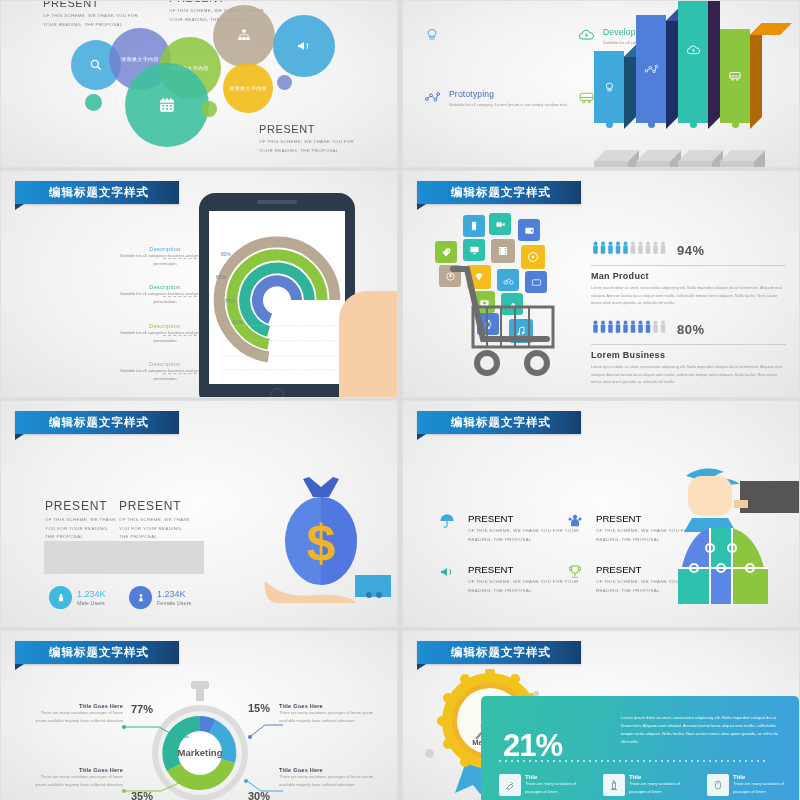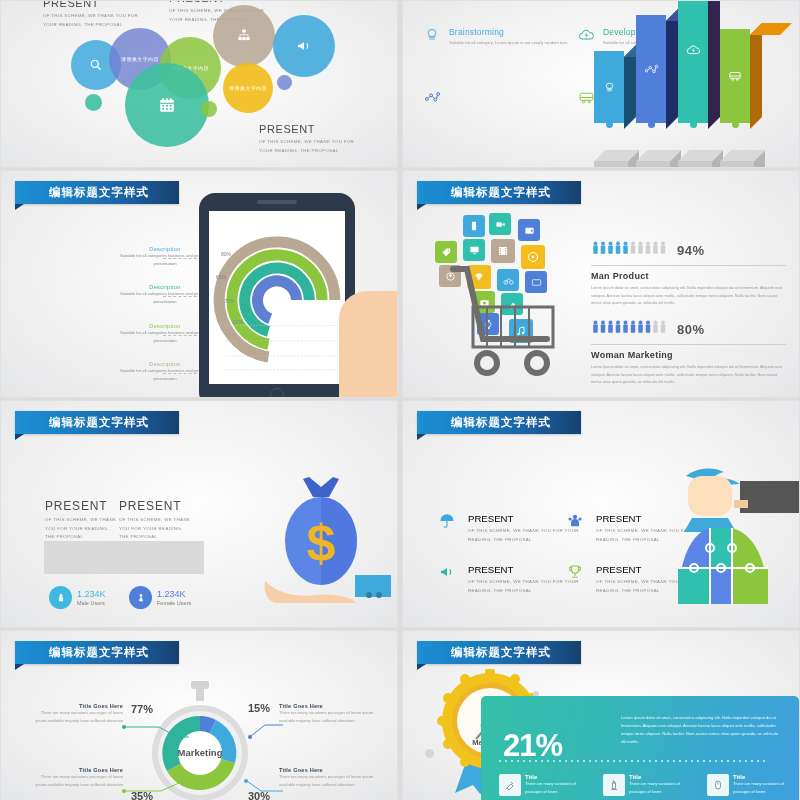--- a/index.html
+++ b/index.html
@@ -176,24 +176,20 @@
   </div>
 
   <div class="slide s2">
     <div class="feat" style="left:18px;top:26px;">
       <div class="fi">
         <svg width="16" height="16" viewBox="0 0 24 24">
             <ellipse cx="12" cy="9" rx="6" ry="5.4" stroke="#4aa8e0" stroke-width="1.4" fill="none"></ellipse>
             <path d="M7 15h10M8 18h8" stroke="#4aa8e0" stroke-width="1.4"></path>
           </svg>
       </div>
-      <div>
-        <div class="ft" style="color:#4aa8e0;">Brainstorming</div>
-        <div class="fd">Suitable for all category, Lorem Ipsum is not simply random text.</div>
-      </div>
     </div>
     <div class="feat" style="left:172px;top:26px;">
       <div class="fi">
         <svg width="17" height="17" viewBox="0 0 24 24">
             <path d="M6 17a4 4 0 010-8 5.5 5.5 0 0110.5-1A4 4 0 0118 17H6z" stroke="#2fb39a" stroke-width="1.4" fill="none"></path>
             <path d="M12 8l-2.4 4h2.2l-.8 3.4L14.2 11h-2.3L12 8z" fill="#2fb39a"></path>
           </svg>
       </div>
       <div>
         <div class="ft" style="color:#2fb39a;">Development</div>
@@ -202,20 +198,24 @@
     </div>
     <div class="feat" style="left:18px;top:88px;">
       <div class="fi">
         <svg width="17" height="17" viewBox="0 0 24 24" fill="none" stroke="#4169c0" stroke-width="1.3">
           <circle cx="4" cy="14" r="2"></circle>
             <circle cx="10" cy="9" r="2"></circle>
             <circle cx="16" cy="15" r="2"></circle>
             <circle cx="20" cy="7" r="2"></circle>
           <path d="M6 13l2.4-2.6M11.6 10.4L14.5 13.4M17.8 13.6L18.8 9"></path>
           </svg>
+      </div>
+      <div>
+        <div class="ft" style="color:#4169c0;">Prototyping</div>
+        <div class="fd">Suitable for all category, Lorem Ipsum is not simply random text.</div>
       </div>
     </div>
     <div class="feat" style="left:172px;top:88px;">
       <div class="fi">
         <svg width="17" height="17" viewBox="0 0 24 24" fill="none" stroke="#8cc63f" stroke-width="1.4">
           <rect x="3" y="6" width="18" height="10" rx="2"></rect>
             <path d="M3 12h18"></path>
             <circle cx="8" cy="18" r="1.6"></circle>
             <circle cx="16" cy="18" r="1.6"></circle>
           </svg>
@@ -569,21 +569,21 @@
                <rect x="81" y="6" width="6" height="11" rx="1" fill="#cfcfcf"></rect>
                 <circle cx="84" cy="3.4" r="2.6" fill="#cfcfcf"></circle>
                <rect x="91" y="6" width="6" height="11" rx="1" fill="#cfcfcf"></rect>
                 <circle cx="94" cy="3.4" r="2.6" fill="#cfcfcf"></circle>
               </g>
           </svg>
         </div>
         <span class="pct">80%</span>
       </div>
       <div class="rule" style="margin:6px 0 5px;"></div>
-      <div class="hh">Woman Marketing</div>
+      <div class="hh">Lorem Business</div>
       <div class="bb" style="margin-top:3px;">Lorem Ipsum dolor sit amet, consectetur adipiscing elit. Nulla imperdiet volutpat dui at fermentum. Aliquam erat volutpat. Aenean lacinia lacus aliquet ante mollis, sollicitudin tempor tortor aliquam. Nulla facilisi. Nam auctor metus vitae quam gravida, ac vehicula elit mollis.</div>
     </div>
   </div>
 
   <div class="slide s5">
     <div class="banner">
       <span>编辑标题文字样式</span>
     </div>
 
     <div style="position:absolute;left:44px;top:98px;width:72px;">

